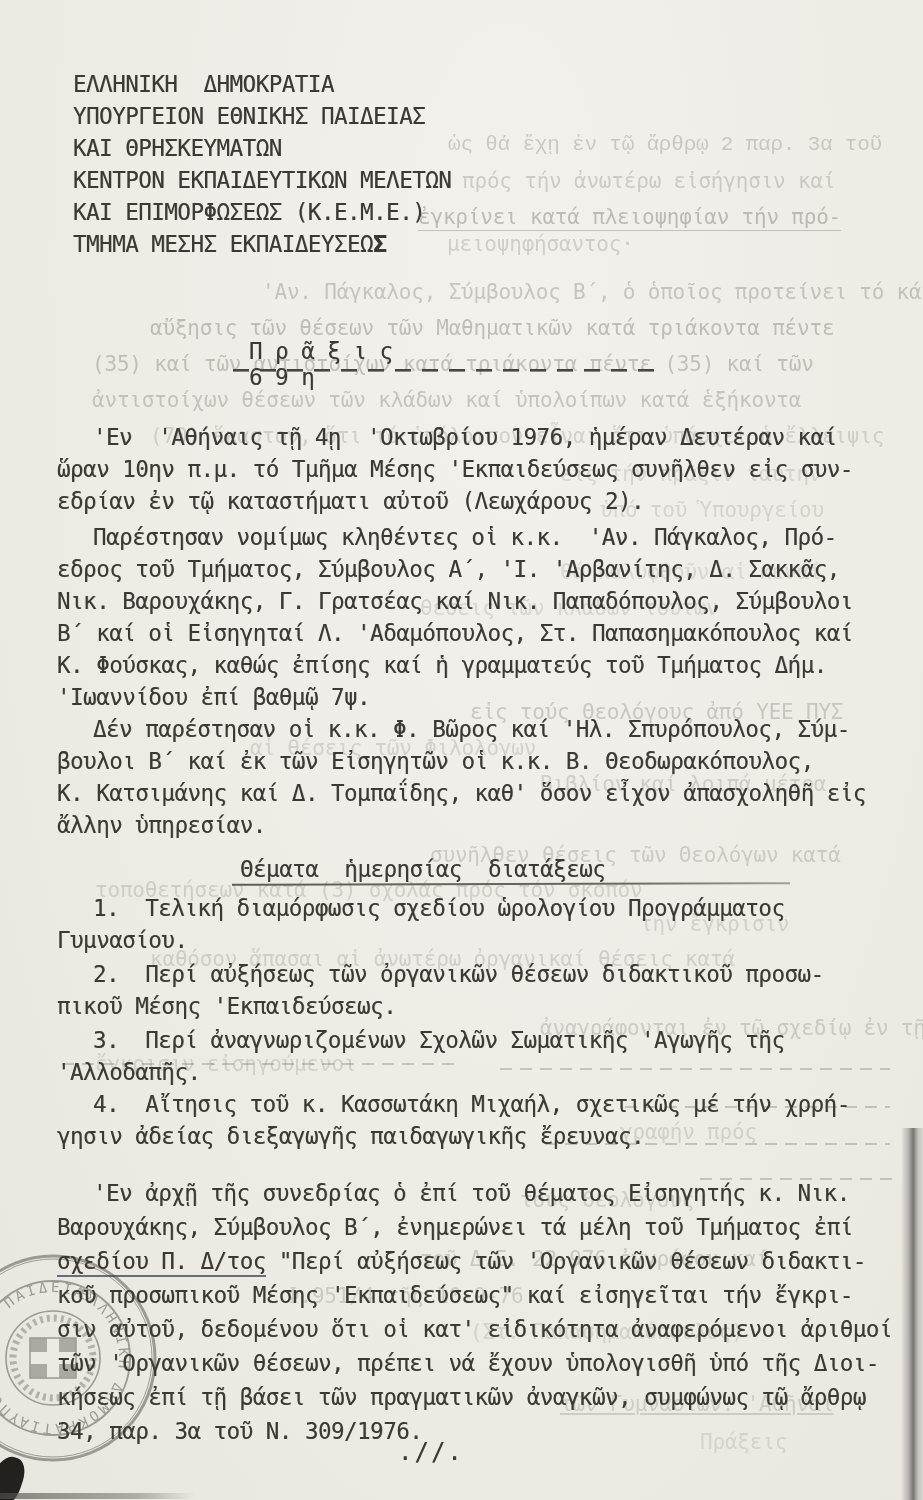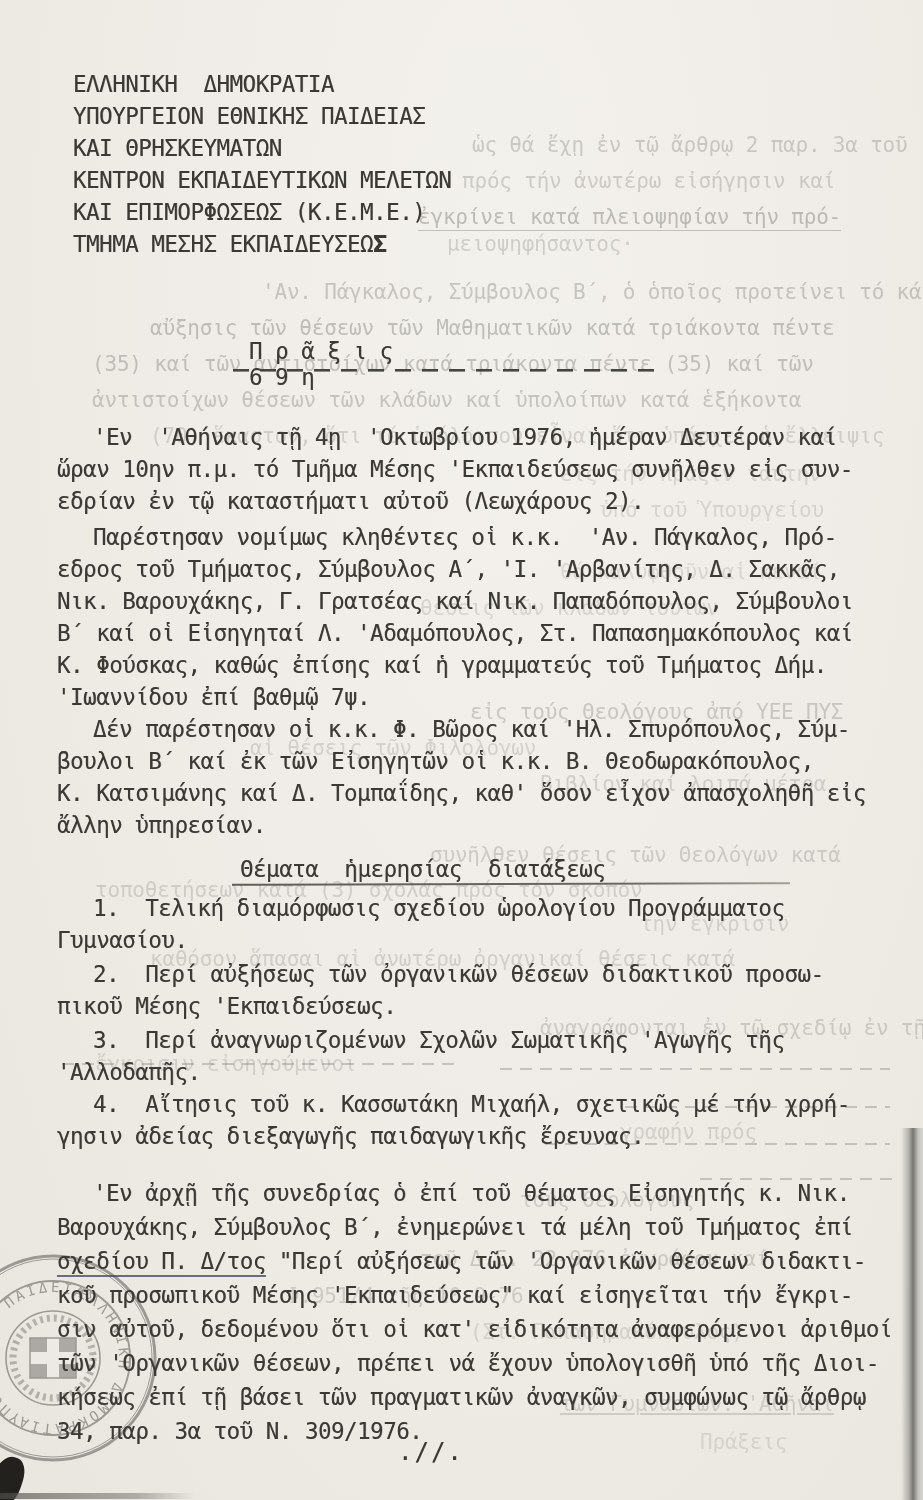--- a/index.html
+++ b/index.html
@@ -54,21 +54,21 @@
     border-radius:50% 40% 45% 50%;transform:rotate(18deg);}
   .bottom-line{position:absolute;left:0;top:1493px;width:195px;height:6px;opacity:0.65;
     background:linear-gradient(90deg,#504e49 0%,#8d8b86 70%,transparent 100%);}
 </style>
 </head>
 <body>
 
 <div class="page">
 
   <div class="ghost-layer" id="ghost-layer">
-      <div class="ghost" style="left: 472px; top: 133px; opacity: 0.3;">ὡς θά ἔχῃ ἐν τῷ ἄρθρῳ 2 παρ. 3α τοῦ</div>
+      <div class="ghost" style="left: 448px; top: 133px; opacity: 0.3; font-family: Liberation Mono, monospace;">ὡς θά ἔχῃ ἐν τῷ ἄρθρῳ 2 παρ. 3α τοῦ</div>
       <div class="ghost" style="left: 462px; top: 169px; opacity: 0.28;">πρός τήν ἀνωτέρω εἰσήγησιν καί</div>
       <div class="ghost gu" style="left: 418px; top: 205px; opacity: 0.4;">ἐγκρίνει κατά πλειοψηφίαν τήν πρό-</div>
       <div class="ghost" style="left: 447px; top: 232px; opacity: 0.26;">μειοψηφήσαντος·</div>
       <div class="ghost" style="left: 262px; top: 280px; opacity: 0.33;">'Αν. Πάγκαλος, Σύμβουλος Β΄, ὁ ὁποῖος προτείνει τό κά-</div>
       <div class="ghost" style="left: 150px; top: 316px; opacity: 0.38;">αὔξησις τῶν θέσεων τῶν Μαθηματικῶν κατά τριάκοντα πέντε</div>
       <div class="ghost" style="left: 92px; top: 352px; opacity: 0.36;">(35) καί τῶν ἀντιστοίχων κατά τριάκοντα πέντε (35) καί τῶν</div>
       <div class="ghost" style="left: 92px; top: 388px; opacity: 0.33;">ἀντιστοίχων θέσεων τῶν κλάδων καί ὑπολοίπων κατά ἑξήκοντα</div>
       <div class="ghost" style="left: 150px; top: 424px; opacity: 0.24;">(70) ἕκαστον, ὅτι τό ὑπόλοιπον εἶναι ὅτι ὑπάρχει ἡ ἔλλειψις</div>
       <div class="ghost" style="left: 560px; top: 462px; opacity: 0.2;">εἰς τήν πρᾶξιν ταύτην</div>
       <div class="ghost" style="left: 600px; top: 498px; opacity: 0.2;">ὑπό τοῦ Ὑπουργείου</div>

